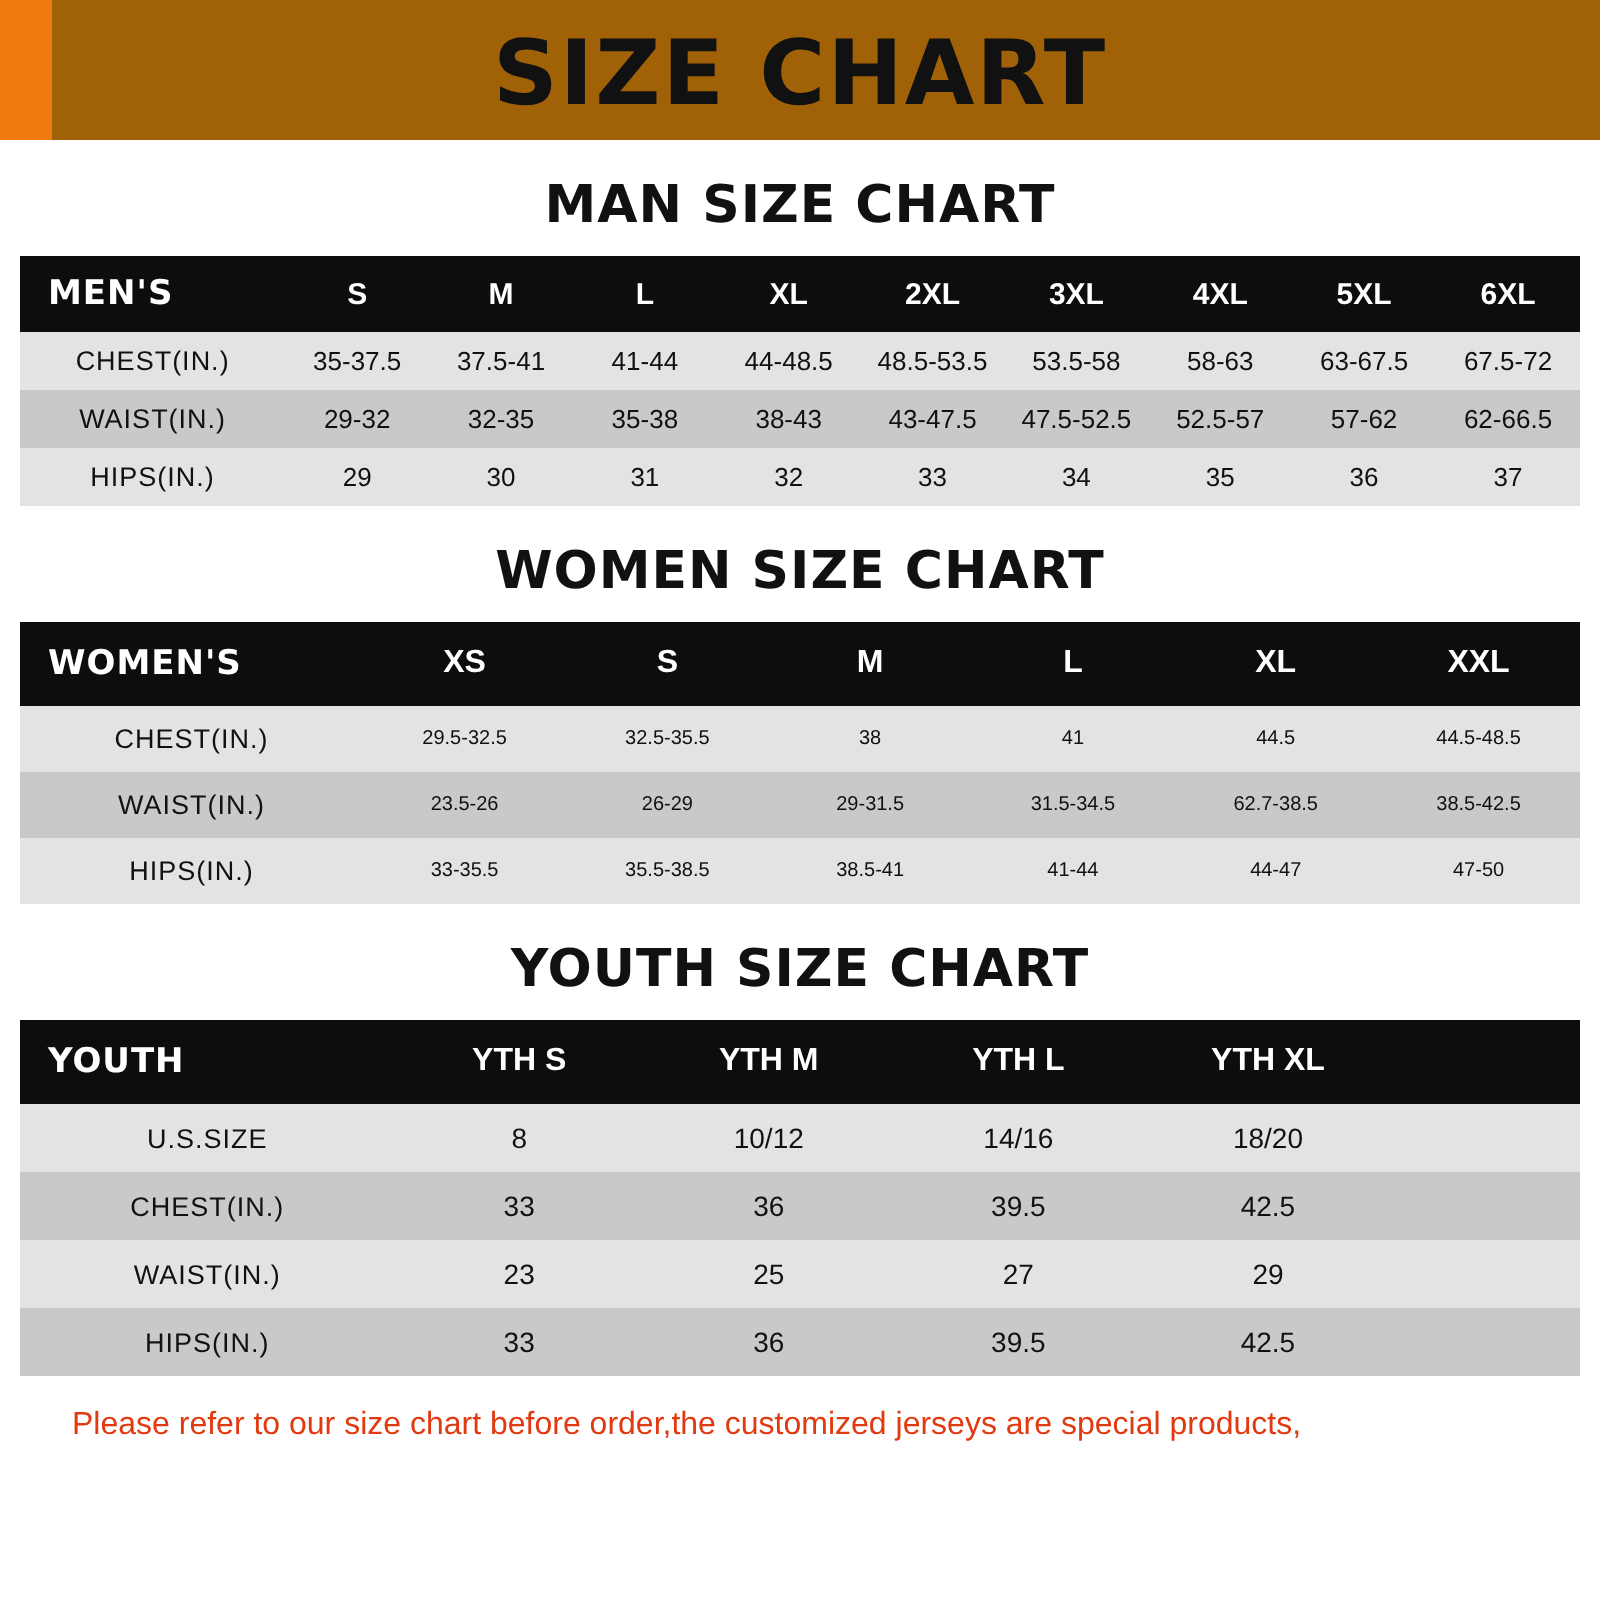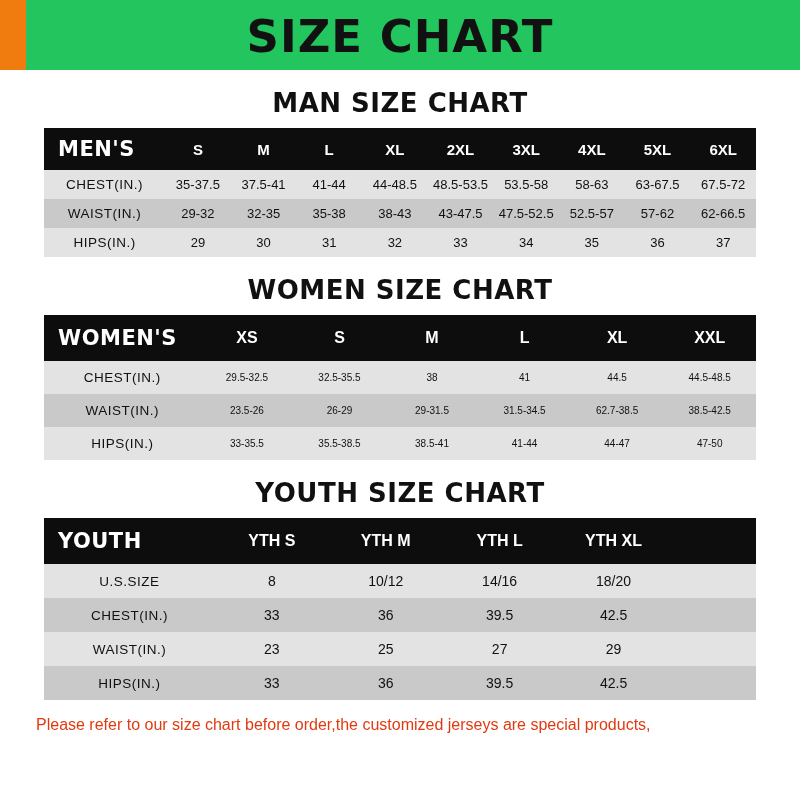--- a/index.html
+++ b/index.html
@@ -17,21 +17,21 @@
     position: relative;
     width: 800px;
     height: 800px;
     background: #ffffff;
     box-sizing: border-box;
   }
   
   .header-bar {
     position: relative;
     height: 70px;
-    background: #22c55e;
+    background: #a16207;
     display: flex;
     align-items: center;
     justify-content: center;
   }
   .header-bar::before {
     content: "";
     position: absolute;
     left: 0; top: 0; bottom: 0;
     width: 26px;
     background: #f07c10;
@@ -39,21 +39,21 @@
   .header-title {
     font-family: "DejaVu Sans", sans-serif;
     font-weight: bold;
     font-size: 45px;
     letter-spacing: 1px;
     color: #111111;
     line-height: 1;
     margin-top: 2px;
   }
   .content {
-    padding: 0 44px;
+    padding: 0 10px;
     box-sizing: border-box;
   }
   .section-title {
     text-align: center;
     font-family: "DejaVu Sans", sans-serif;
     font-weight: bold;
     font-size: 26px;
     color: #111111;
     margin: 18px 0 10px 0;
     letter-spacing: 0.5px;
@@ -70,21 +70,21 @@
     font-size: 15px;
     font-weight: bold;
     padding: 9px 2px;
     text-align: center;
     white-space: nowrap;
   }
   table.size-table thead th.rowlabel {
     text-align: left;
     padding-left: 14px;
     font-family: "DejaVu Sans", sans-serif;
-    font-size: 21px;
+    font-size: 17px;
     letter-spacing: 0.5px;
   }
   table.size-table tbody td {
     font-size: 13px;
     color: #111111;
     text-align: center;
     padding: 7px 2px;
     white-space: nowrap;
   }
   table.size-table tbody td.rowlabel {

